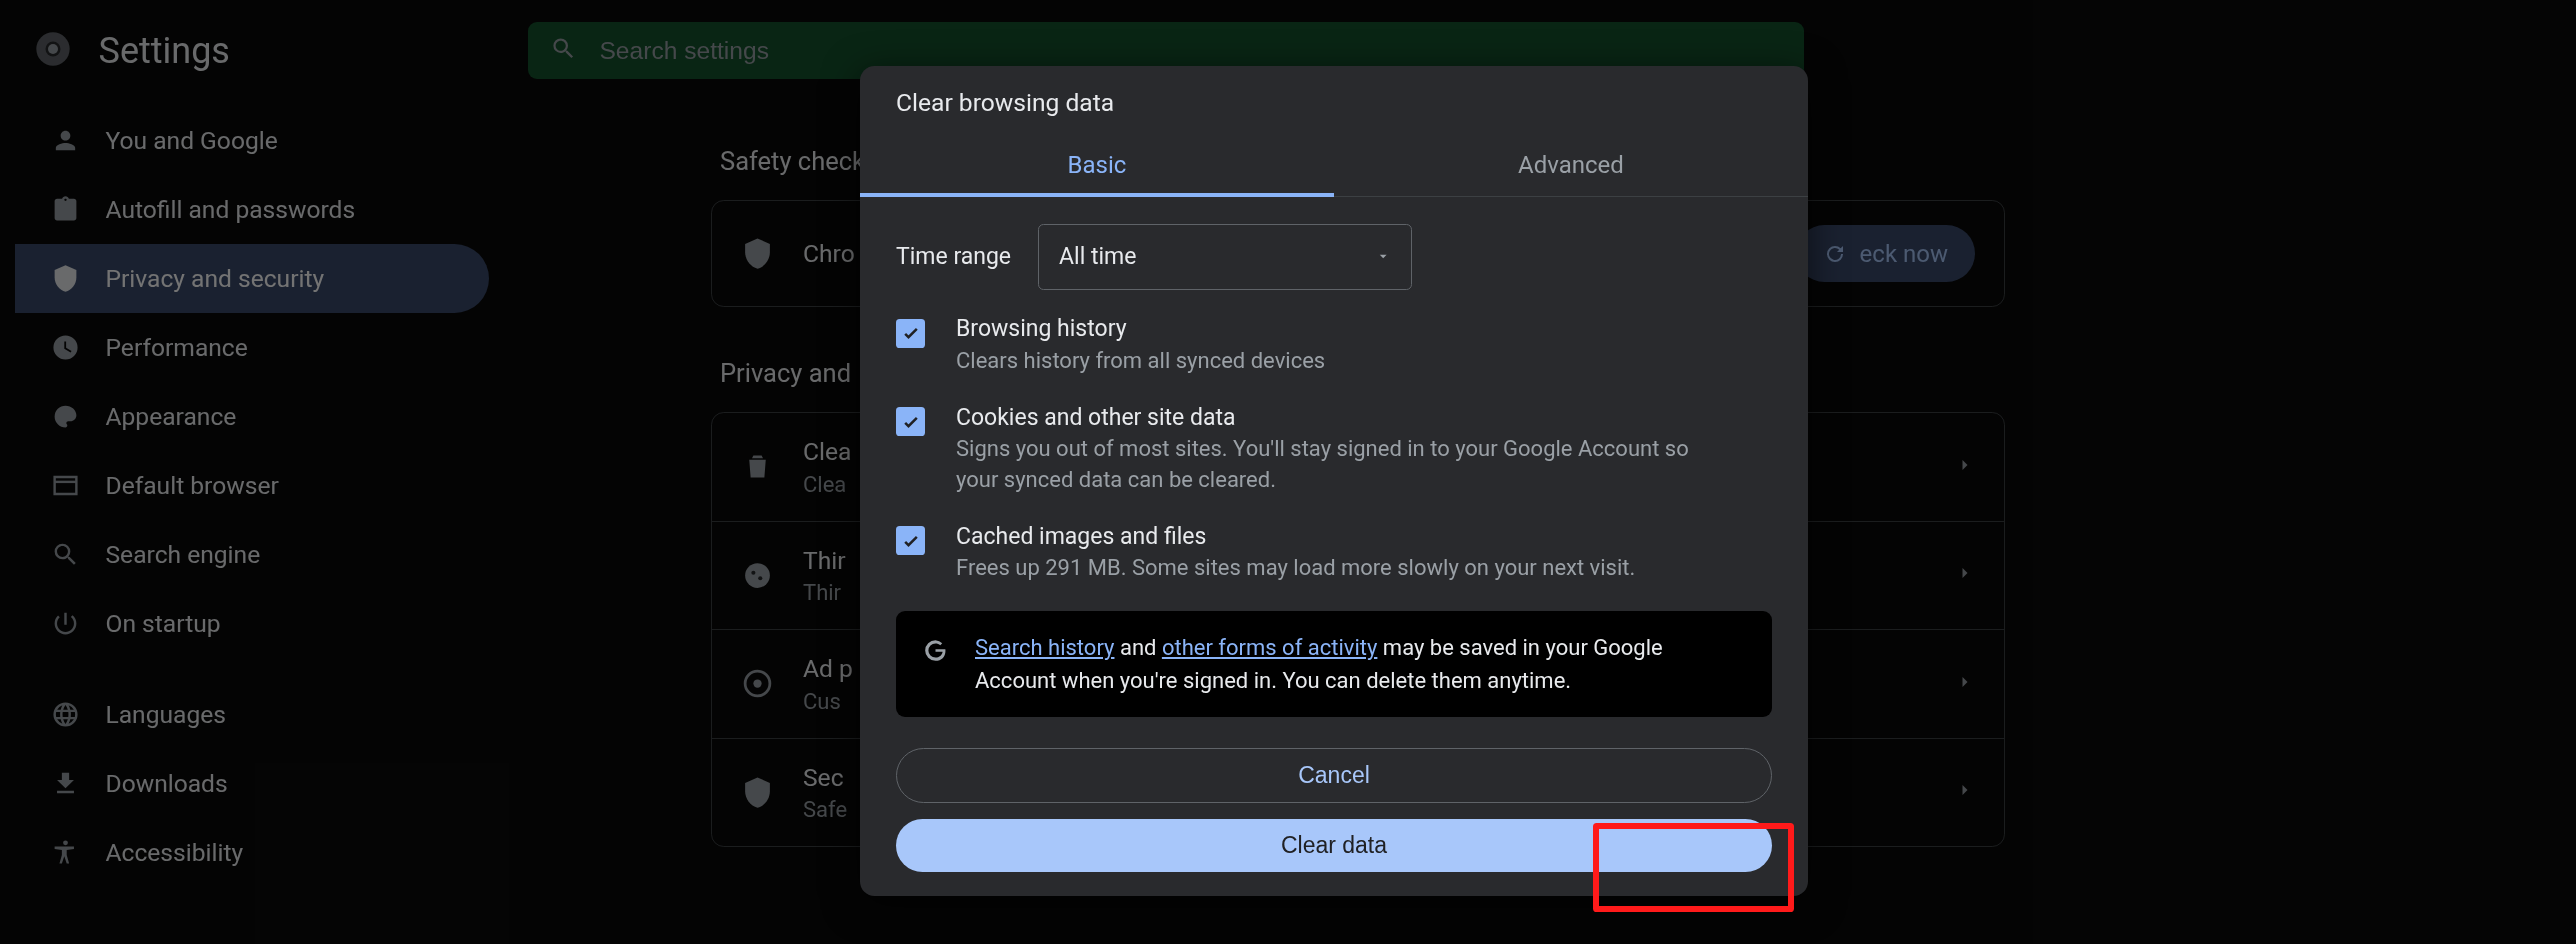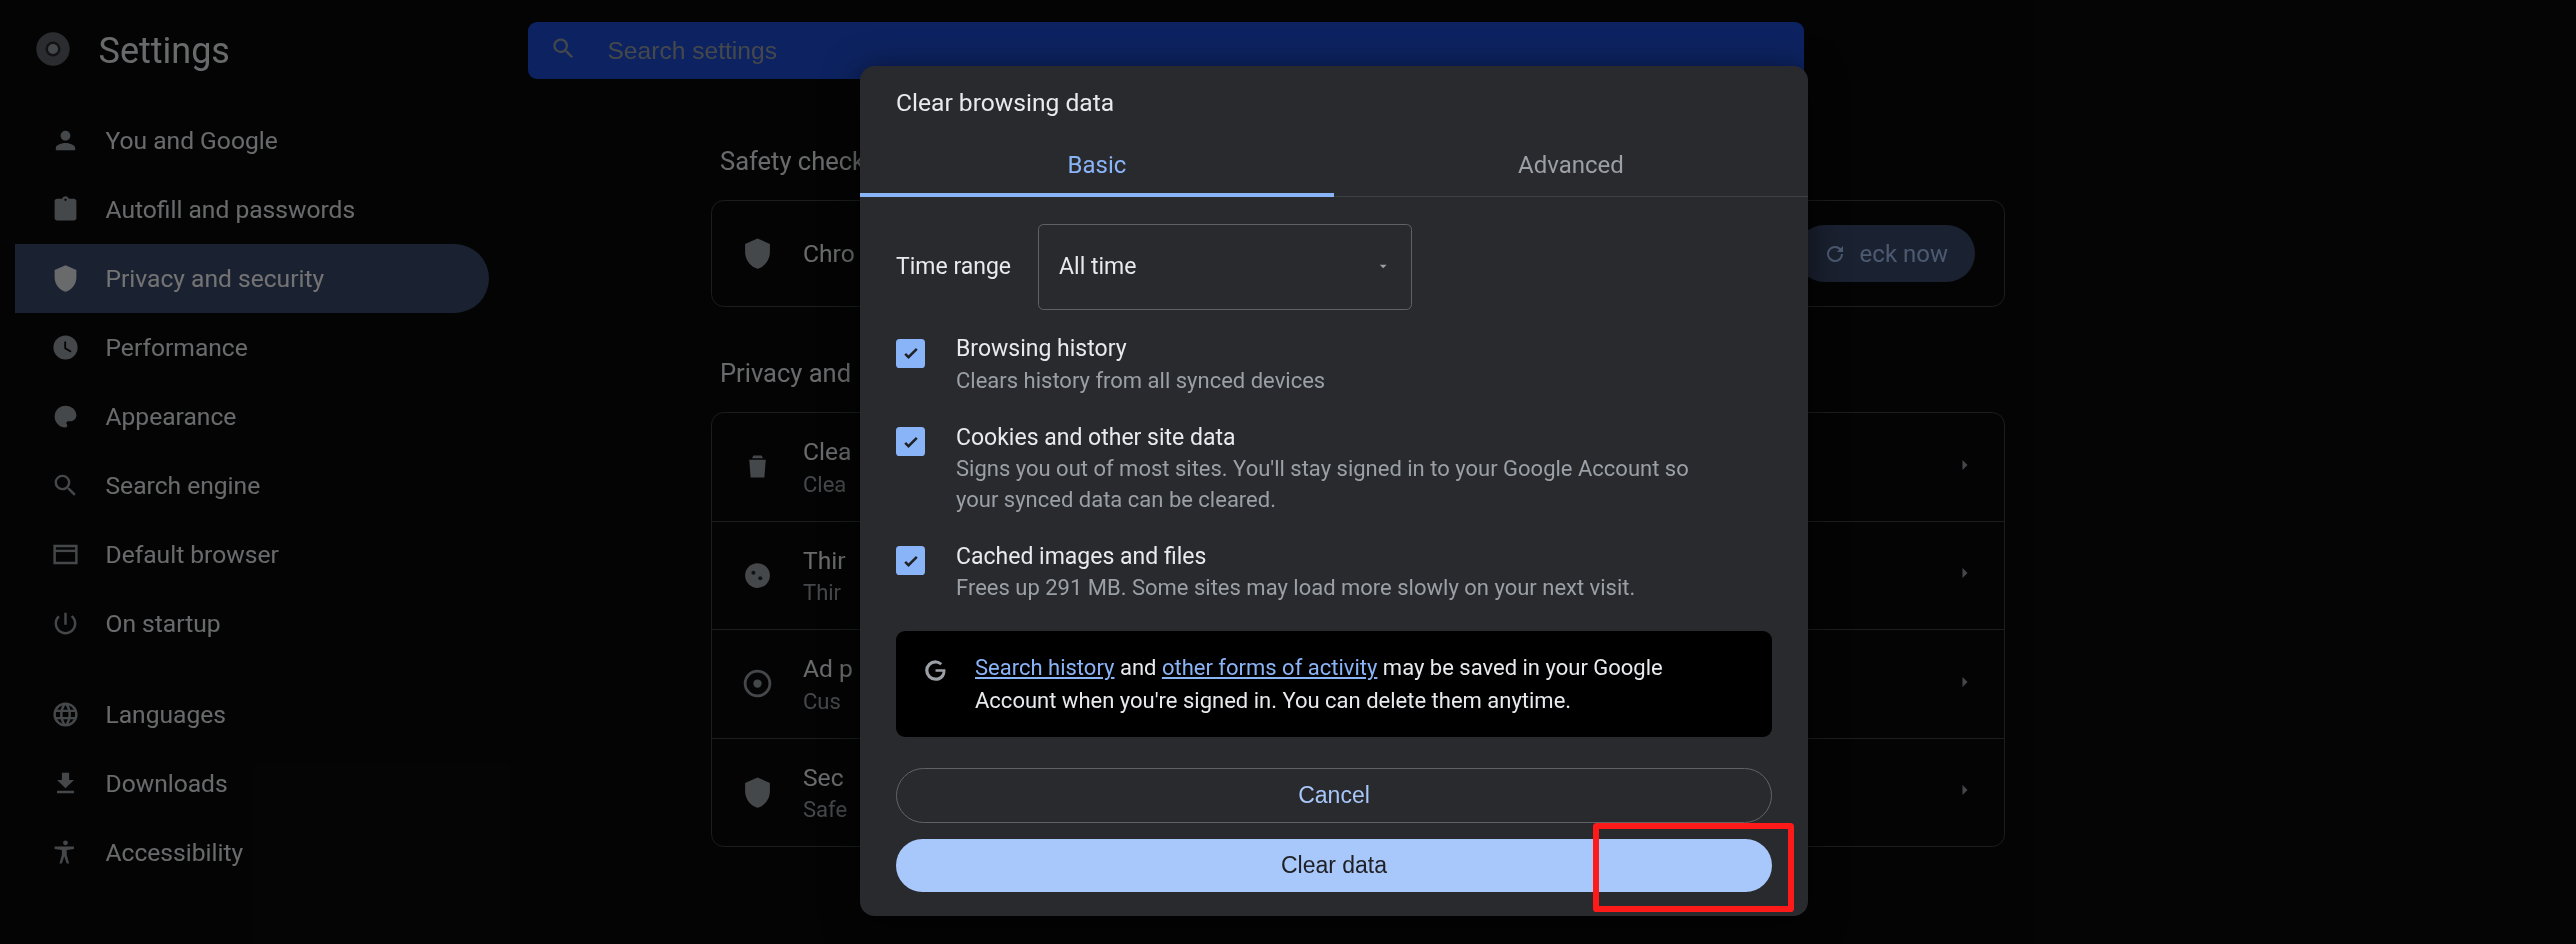--- a/index.html
+++ b/index.html
@@ -24,26 +24,26 @@
     align-items: center;
     padding: 22px 33px;
     gap: 25.5px;
   }
   .chrome-logo svg { width: 40px; height: 40px; }
   .app-title { font-size: 36px; font-weight: 400; color: #e8eaed; }
   .searchbar {
     margin-left: 273px;
     display: flex;
     align-items: center;
-    background: #1d4ed8;
+    background: #14532d;
     border-radius: 9px;
     width: 1276px;
     height: 57px;
     padding: 12px 22px;
-    gap: 30px;
+    gap: 22px;
   }
   .searchbar svg { width: 27px; height: 27px; fill: #9aa0a6; }
   .searchbar input {
     background: none; border: none; outline: none;
     color: #e8eaed; font-size: 24.6px; flex: 1;
   }
   .searchbar input::placeholder { color: #9aa0a6; }
   
   .sidebar {
     position: absolute;
@@ -133,21 +133,21 @@
   .tab.active::after {
     content: ""; position: absolute; left: 0; right: 0; bottom: -0.9px;
     height: 3.6px; background: #8ab4f8;
   }
   .dlg-body { padding: 27px 36px 9px; }
   .timerow { display: flex; align-items: center; gap: 27px; margin-bottom: 25.5px; }
   .timerow-label { font-size: 23px; color: #e8eaed; }
   .select {
     display: flex; align-items: center; justify-content: space-between;
     border: 0.9px solid #5f6368; border-radius: 5.5px;
-    width: 374px; height: 86px;
+    width: 374px; height: 66px;
     padding: 0 20px;
     font-size: 23px; color: #e8eaed; cursor: pointer;
   }
   .select svg { width: 16.4px; height: 16.4px; fill: #9aa0a6; }
   .chkrow { display: flex; gap: 31px; margin-bottom: 27px; }
   .chkbox {
     width: 29px; height: 29px; border-radius: 3.6px;
     background: #8ab4f8; display:flex;align-items:center;justify-content:center;
     margin-top: 3.6px; flex-shrink:0; cursor:pointer;
   }
@@ -231,30 +231,30 @@
     <span>Performance</span>
   </div>
   <div class="nav-item">
     <svg viewBox="0 0 24 24">
         <path d="M12 3a9 9 0 000 18c.83 0 1.5-.67 1.5-1.5 0-.39-.15-.74-.39-1.01-.23-.26-.38-.61-.38-.99 0-.83.67-1.5 1.5-1.5H16c2.76 0 5-2.24 5-5 0-4.42-4.03-8-9-8z"></path>
       </svg>
     <span>Appearance</span>
   </div>
   <div class="nav-item">
     <svg viewBox="0 0 24 24">
-        <path d="M15.5 14h-.79l-.28-.27A6.471 6.471 0 0016 9.5 6.5 6.5 0 109.5 16c1.61 0 3.09-.59 4.23-1.57l.27.28v.79l5 4.99L20.49 19l-4.99-5zm-6 0C7.01 14 5 11.99 5 9.5S7.01 5 9.5 5 14 7.01 14 9.5 11.99 14 9.5 14z"></path>
-      </svg>
-    <span>Search engine</span>
-  </div>
-  <div class="nav-item">
-    <svg viewBox="0 0 24 24">
         <path d="M3 5h18v14H3z" fill="none" stroke="#9aa0a6" stroke-width="2"></path>
         <path d="M3 9h18" stroke="#9aa0a6" stroke-width="2"></path>
       </svg>
     <span>Default browser</span>
+  </div>
+  <div class="nav-item">
+    <svg viewBox="0 0 24 24">
+        <path d="M15.5 14h-.79l-.28-.27A6.471 6.471 0 0016 9.5 6.5 6.5 0 109.5 16c1.61 0 3.09-.59 4.23-1.57l.27.28v.79l5 4.99L20.49 19l-4.99-5zm-6 0C7.01 14 5 11.99 5 9.5S7.01 5 9.5 5 14 7.01 14 9.5 11.99 14 9.5 14z"></path>
+      </svg>
+    <span>Search engine</span>
   </div>
   <div class="nav-item">
     <svg viewBox="0 0 24 24">
         <path d="M13 3h-2v10h2V3zm4.83 2.17l-1.42 1.42A6.92 6.92 0 0119 12c0 3.87-3.13 7-7 7s-7-3.13-7-7c0-2.02.86-3.84 2.24-5.12L5.83 5.46A8.93 8.93 0 003 12c0 4.97 4.03 9 9 9s9-4.03 9-9a8.93 8.93 0 00-3.17-6.83z"></path>
       </svg>
     <span>On startup</span>
   </div>
   <div class="nav-sep"></div>
   <div class="nav-item">
     <svg viewBox="0 0 24 24">

